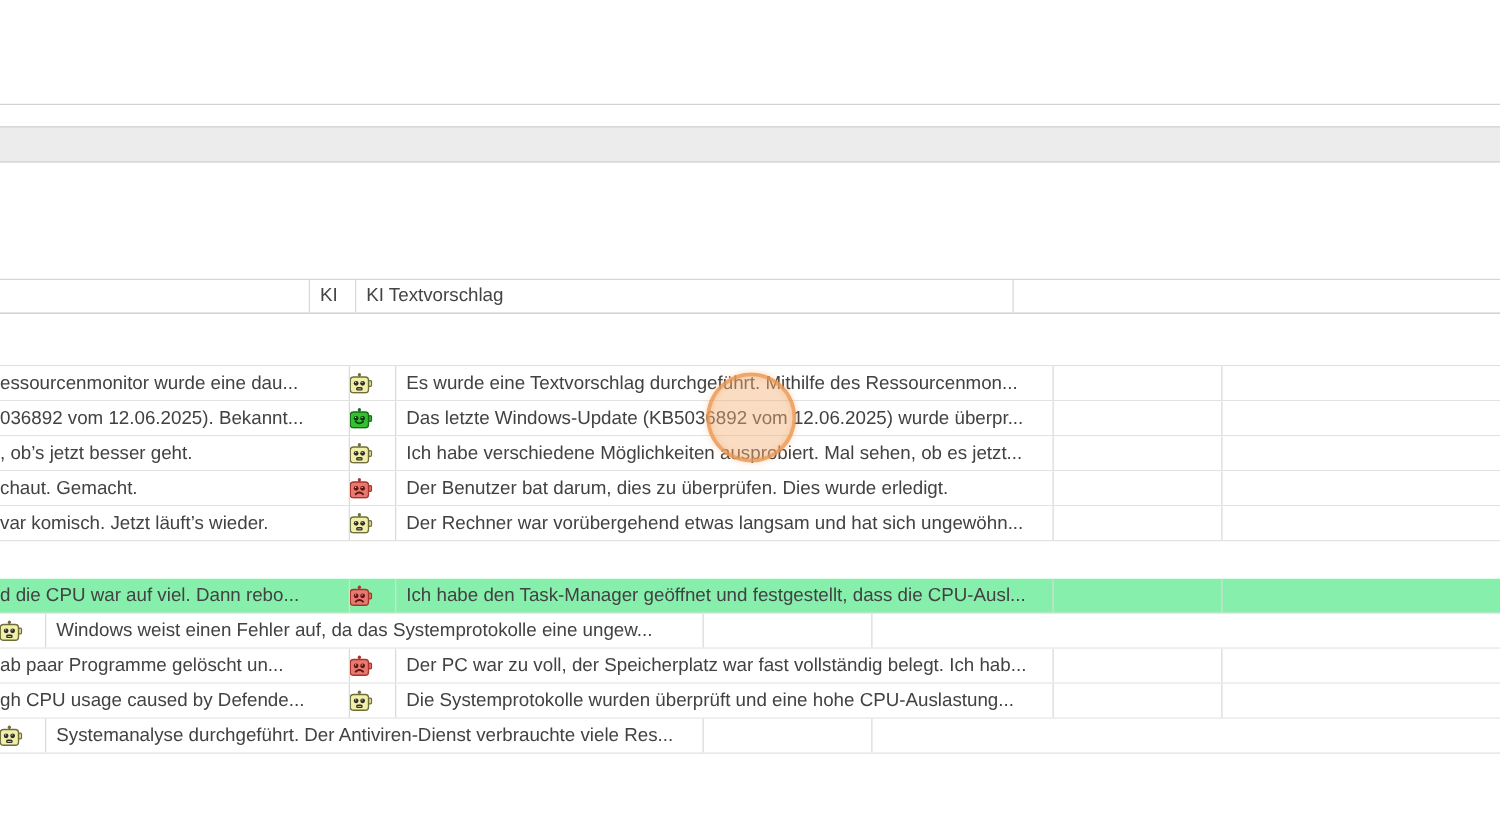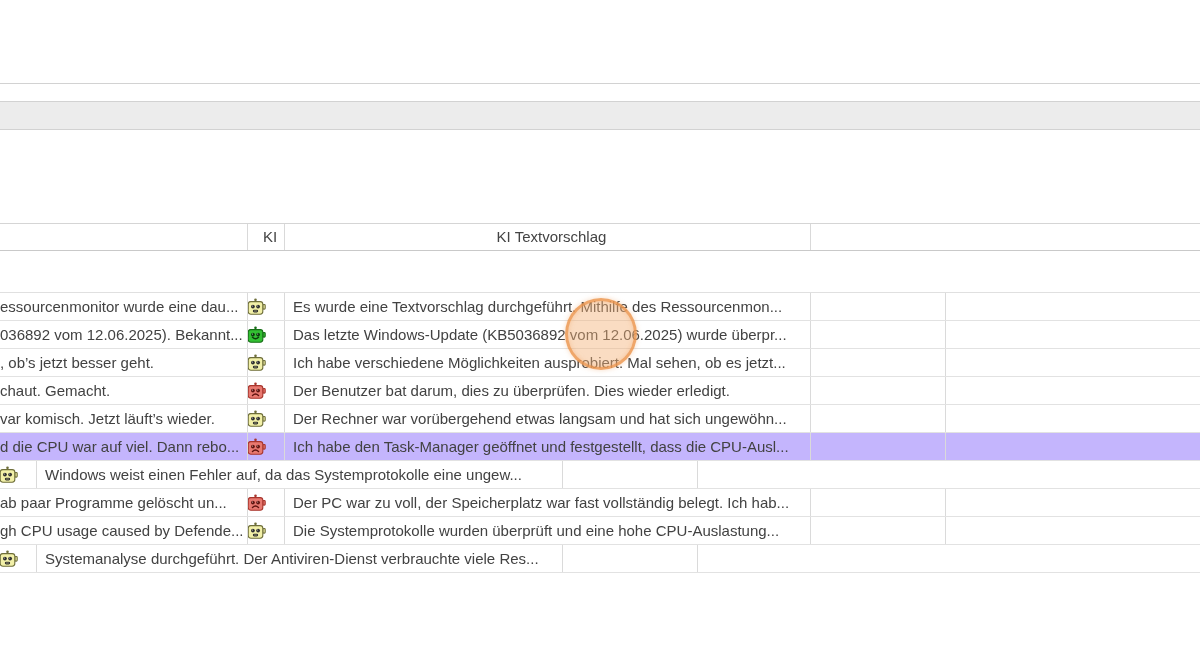--- a/index.html
+++ b/index.html
@@ -23,21 +23,20 @@
   }
 
   
   .grid-header {
     position: absolute; left: 0; top: 223px; width: 1200px; height: 28px;
     display: flex;
     border-top: 1px solid #d5d5d5; border-bottom: 1px solid #c9c9c9;
     box-sizing: border-box;
     background: #ffffff;
     color: #444444;
-    text-align: center;
   }
   .hcell {
     box-sizing: border-box;
     border-right: 1px solid #d9d9d9;
     line-height: 26px;
     padding-left: 8px;
     white-space: nowrap; overflow: hidden;
   }
   .hcell.c-left  { width: 248px; padding-left: 0; }
   .hcell.c-ki    { width: 37px; }
@@ -48,28 +47,28 @@
   
   .grid-body {
     position: absolute; left: 0; top: 292px; width: 1200px;
     border-top: 1px solid #e0e0e0;
   }
   .grow {
     display: flex; height: 28px; box-sizing: border-box;
     border-bottom: 1px solid #e2e2e2;
     background: #ffffff;
   }
-  .grow.highlighted { background: #c4b5fd; }
+  .grow.highlighted { background: #86efac; margin-top: 30px; }
   .cell {
     box-sizing: border-box;
     border-right: 1px solid #dadada;
     line-height: 27px;
     white-space: pre; overflow: hidden;
   }
-  .cell.c-left  { width: 248px; padding-left: 0; padding-right: 3px; }
+  .cell.c-left  { width: 280px; padding-left: 0; padding-right: 3px; }
   .cell.c-ki    { width: 37px; display: flex; align-items: center; justify-content: center; }
   .cell.c-sugg  { width: 526px; padding-left: 8px; }
   .cell.c-edit  { width: 135px; padding-left: 8px; }
   .cell.c-extra { flex: 1; border-right: none; }
 
   
   .robot { width: 21px; height: 17px; display: block; }
   .robot .r-body { fill: var(--body); stroke: var(--line); stroke-width: 1.1; }
   .robot .r-ant  { fill: var(--line); }
   .robot .r-stem { stroke: var(--line); stroke-width: 1.2; }
@@ -197,21 +196,21 @@
             <circle class="r-eye" cx="7.9" cy="8.6" r="1.9"></circle>
             <circle class="r-eye" cx="13.1" cy="8.6" r="1.9"></circle>
             <circle class="r-glint" cx="7.5" cy="7.9" r="0.5"></circle>
             <circle class="r-glint" cx="12.7" cy="7.9" r="0.5"></circle>
             <rect class="m-neutral" x="8.4" y="12.2" width="4.2" height="1.7" rx="0.8"></rect>
             <path class="r-mouth m-smile" d="M7.5 11.3 Q10.5 14.2 13.5 11.3"></path>
             <path class="r-mouth m-frown" d="M7.5 13.4 Q10.5 10.6 13.5 13.4"></path>
           </svg>
         </span>
       </div>
-      <div class="cell c-sugg">Der Benutzer bat darum, dies zu überprüfen. Dies wieder erledigt.</div>
+      <div class="cell c-sugg">Der Benutzer bat darum, dies zu überprüfen. Dies wurde erledigt.</div>
       <div class="cell c-edit"></div>
       <div class="cell c-extra"></div>
     </div>
       <div class="grow">
       <div class="cell c-left">var komisch. Jetzt läuft’s wieder.</div>
       <div class="cell c-ki">
         <span class="robot-wrap robot-yellow">
           <svg class="robot" viewBox="0 0 21 17" xmlns="http://www.w3.org/2000/svg">
             <line class="r-stem" x1="10.5" y1="2" x2="10.5" y2="4"></line>
             <circle class="r-ant" cx="10.5" cy="1.7" r="1.3"></circle>

